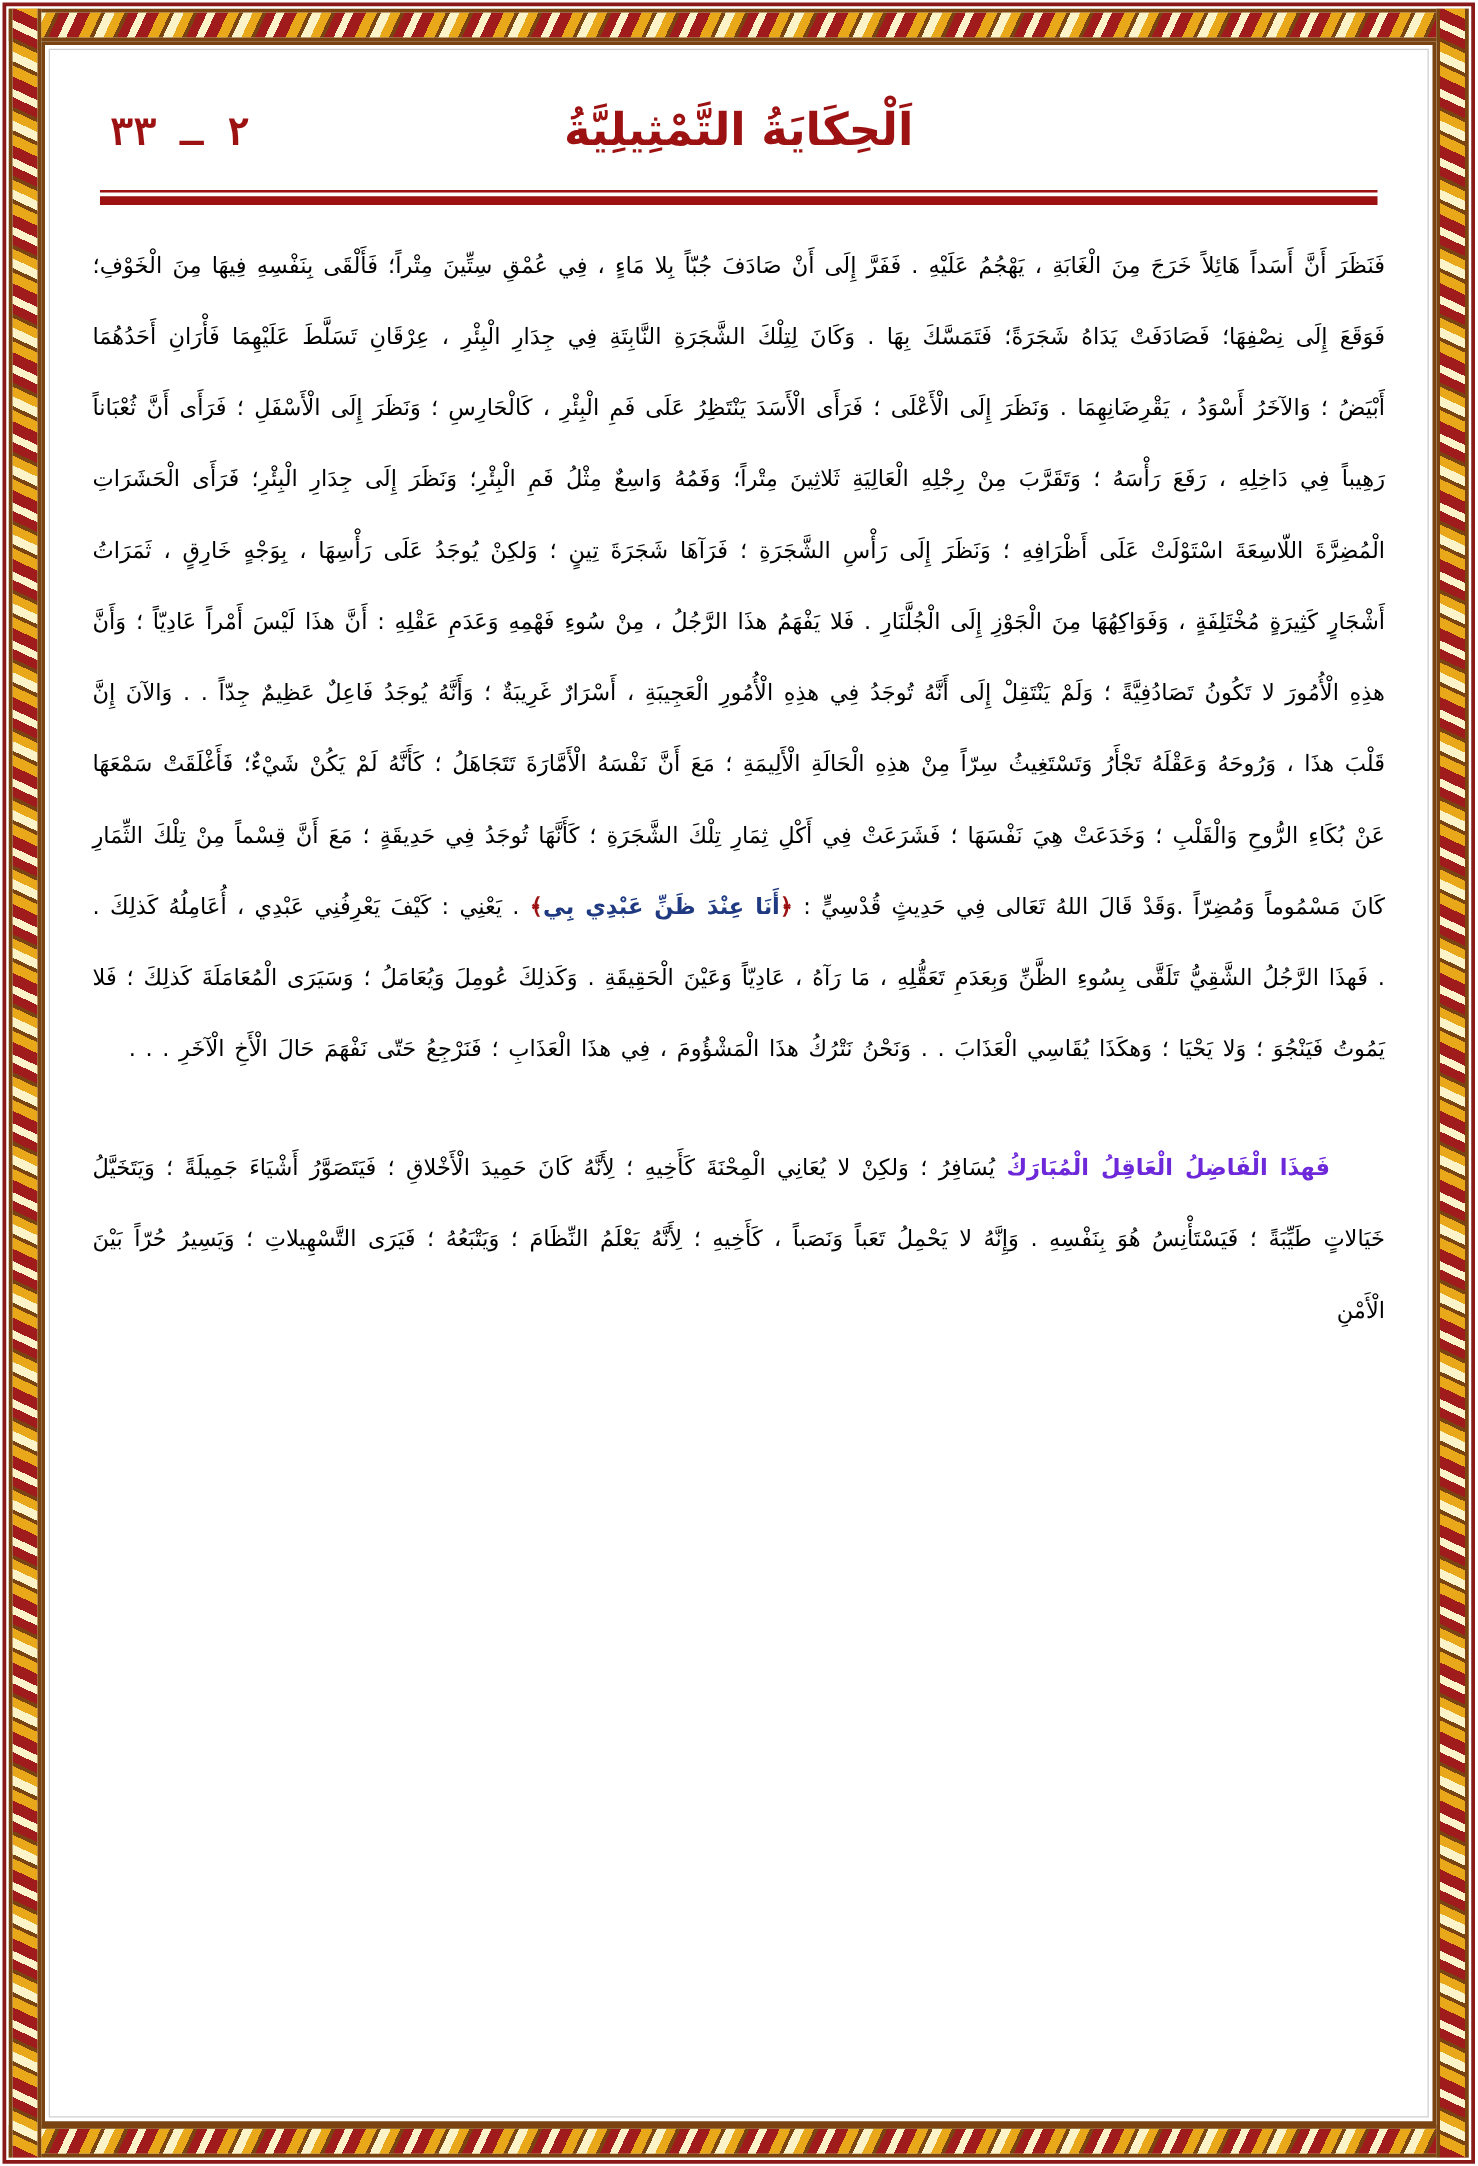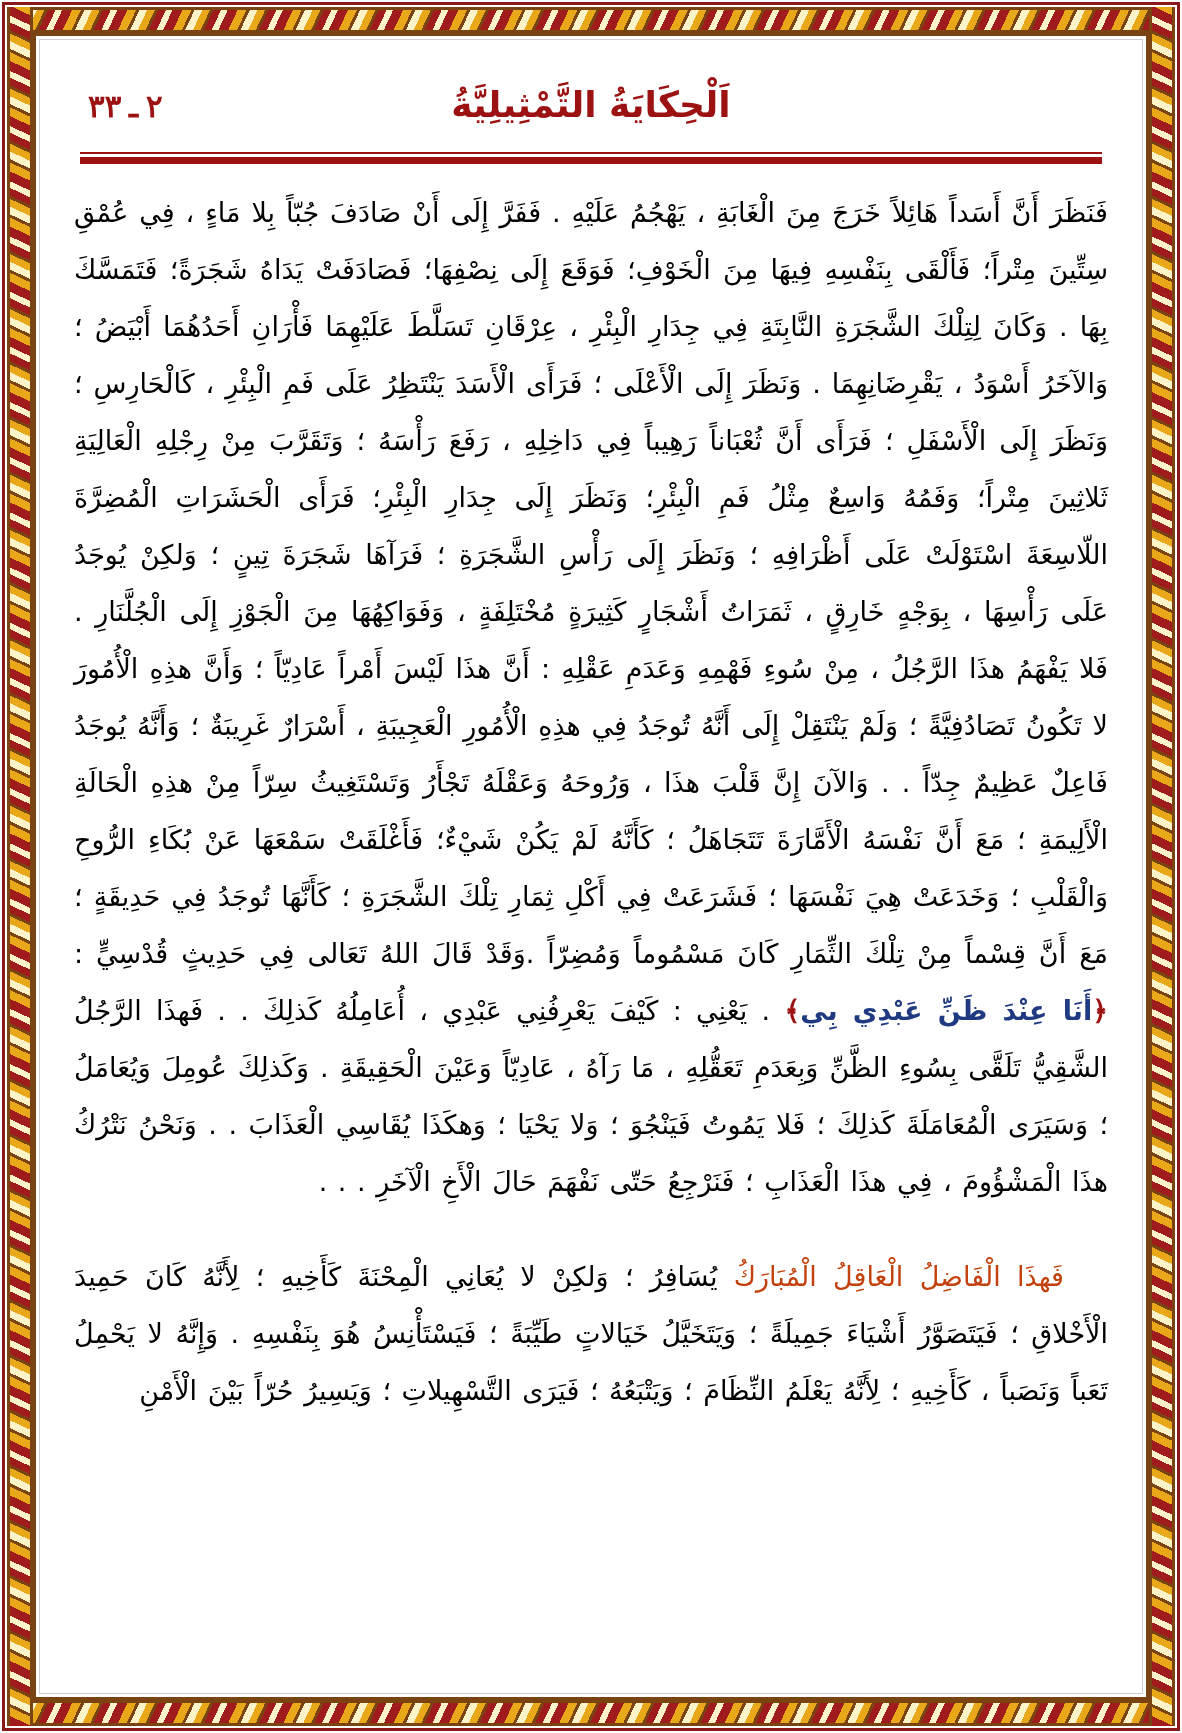--- a/index.html
+++ b/index.html
@@ -100,21 +100,21 @@
   }
 
   .page-number {
     position: absolute;
     left: 14px;
     top: 18px;
     color: #9c1111;
     font-size: 31px;
     font-weight: bold;
     letter-spacing: 1px;
-    font-family: Liberation Serif, serif;
+    font-family: Liberation Mono, monospace;
     direction: rtl;
   }
 
   .chapter-title {
     text-align: center;
     color: #9c1111;
     font-size: 36px;
     font-weight: bold;
     padding-top: 12px;
     font-family: "DejaVu Sans", "Liberation Serif", serif;
@@ -132,33 +132,33 @@
     height: 7px;
     background: #9c1111;
     margin-top: 3px;
   }
 
   .body-text {
     direction: rtl;
     text-align: justify;
     text-align-last: right;
     color: #000000;
-    font-size: 27px;
+    font-size: 18px;
     line-height: 57px;
     margin-top: 20px;
     font-family: "DejaVu Sans", sans-serif;
     word-spacing: 2px;
   }
 
   .para { margin: 0 0 0 0; }
   .para + .para { margin-top: 38px; }
 
   .hl-red {
-    color: #c2410c;
-    font-weight: normal;
+    color: #6d28d9;
+    font-weight: bold;
   }
   .hl-blue {
     color: #1f3a80;
     font-weight: bold;
   }
   .hl-brace {
     color: #9c1111;
     font-weight: bold;
   }
 

